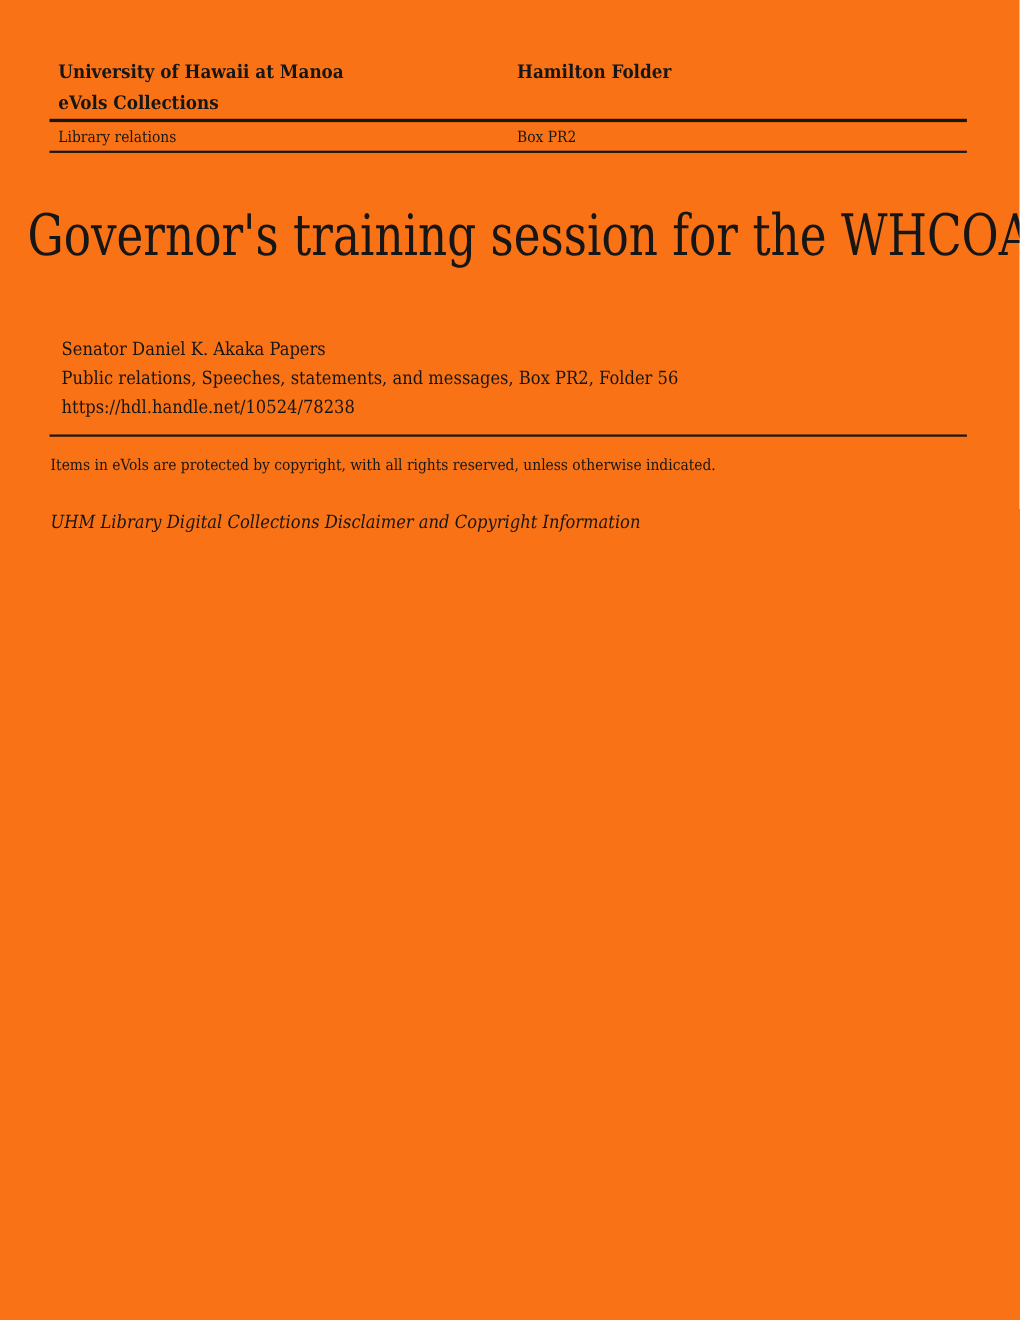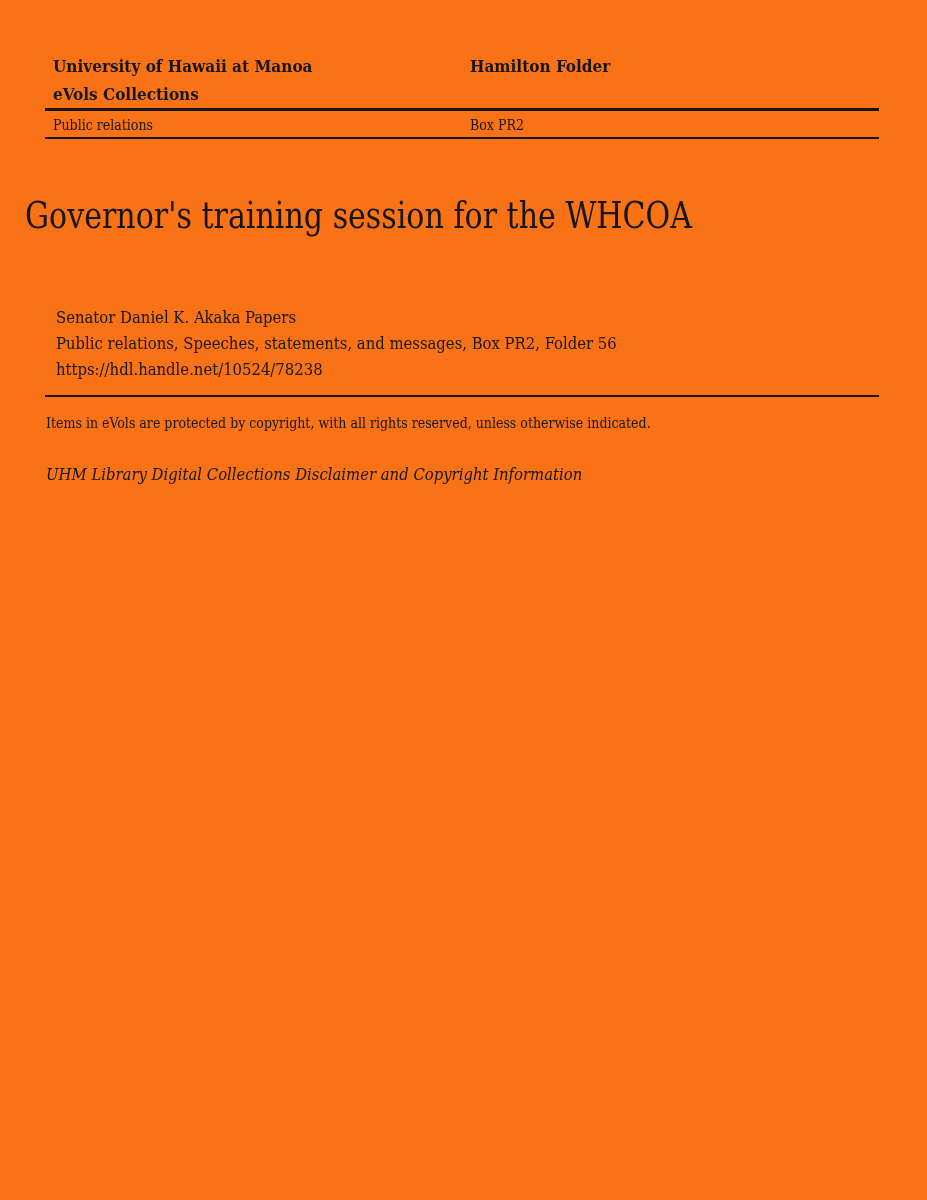--- a/index.html
+++ b/index.html
@@ -41,21 +41,21 @@
     padding: 5px 0 2px 8px;
     font-size: 14px;
   }
   .hdr-sub > div {
     line-height: 19px;
     white-space: nowrap;
   }
   
   h1.title {
     margin: 50px 0 0 25px;
-    font-size: 38px;
+    font-size: 52px;
     font-weight: normal;
     line-height: 52px;
     white-space: nowrap;
   }
   .title-inner {
     display: inline-block;
     transform: scaleX(0.88);
     transform-origin: 0 50%;
   }
   
@@ -97,21 +97,21 @@
     <div class="hdr-main">
       <div class="hdr-cell">
         <div class="hdr-line">University of Hawaii at Manoa</div>
         <div class="hdr-line">eVols Collections</div>
       </div>
       <div class="hdr-cell">
         <div class="hdr-line">Hamilton Folder</div>
       </div>
     </div>
     <div class="hdr-sub">
-      <div>Public relations</div>
+      <div>Library relations</div>
       <div>Box PR2</div>
     </div>
   </header>
 
   <h1 class="title"><span class="title-inner">Governor's training session for the WHCOA</span></h1>
 
   <section class="citation">
     <div>Senator Daniel K. Akaka Papers</div>
     <div>Public relations, Speeches, statements, and messages, Box PR2, Folder 56</div>
     <div>https://hdl.handle.net/10524/78238</div>

